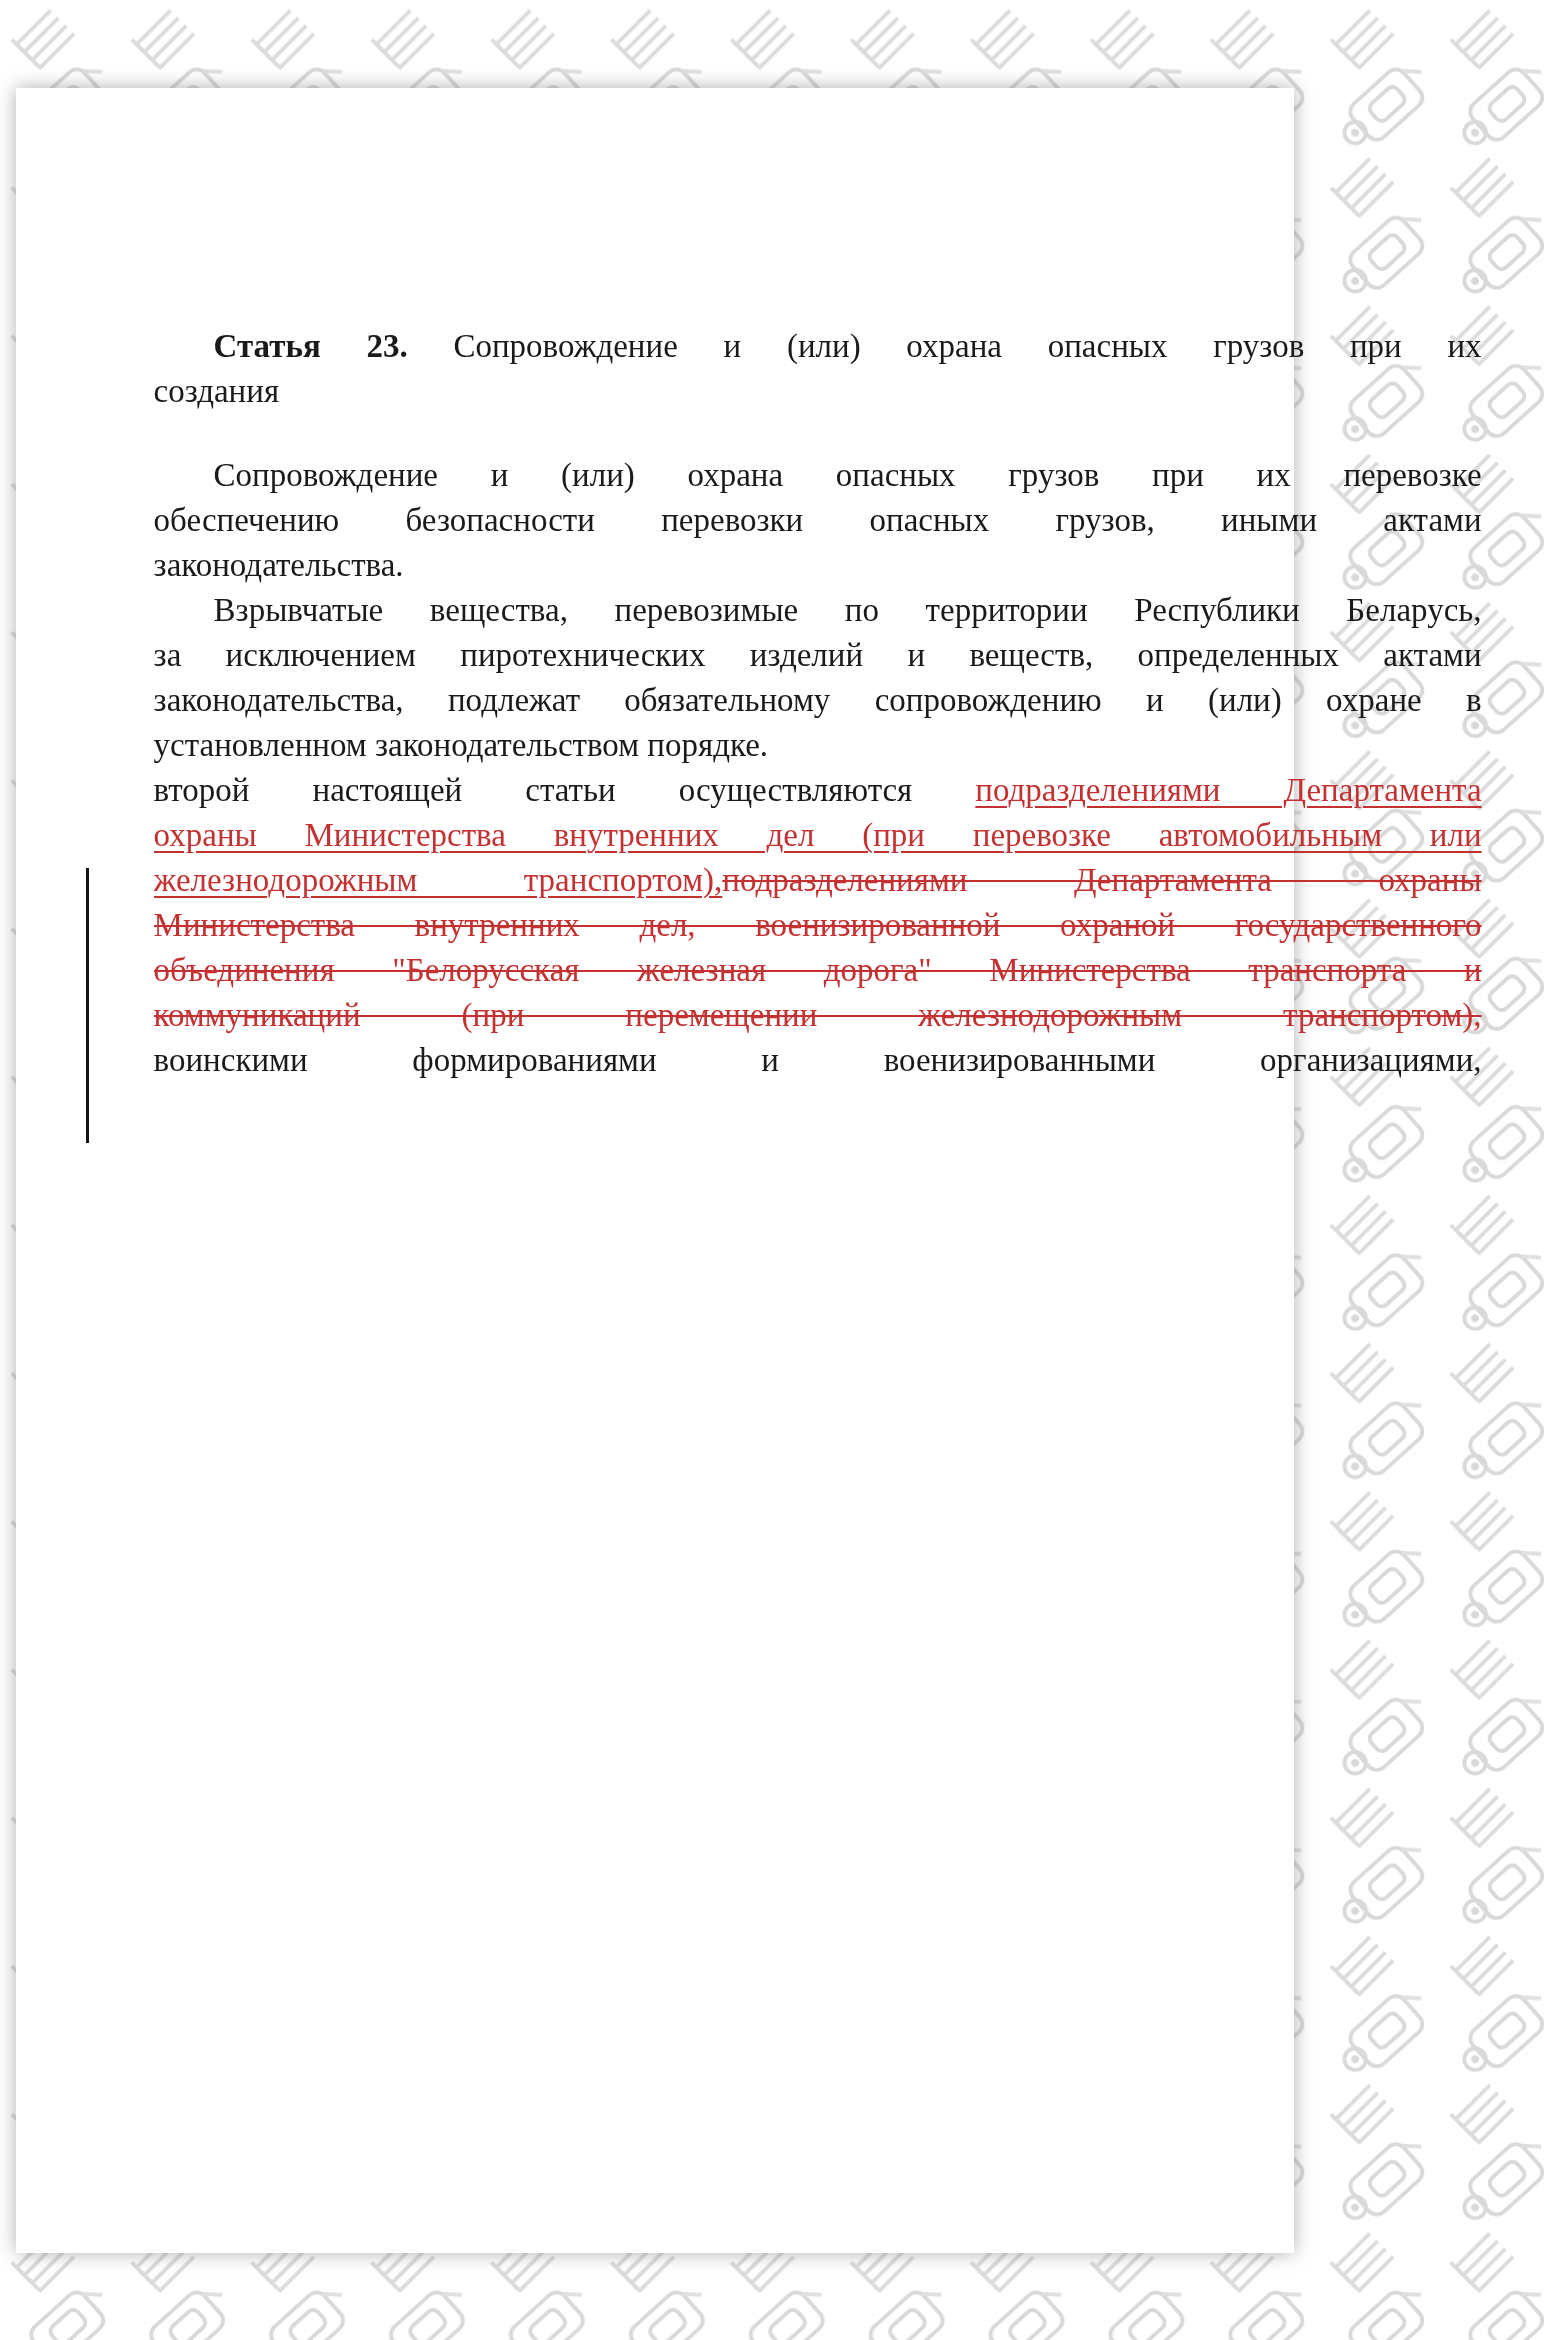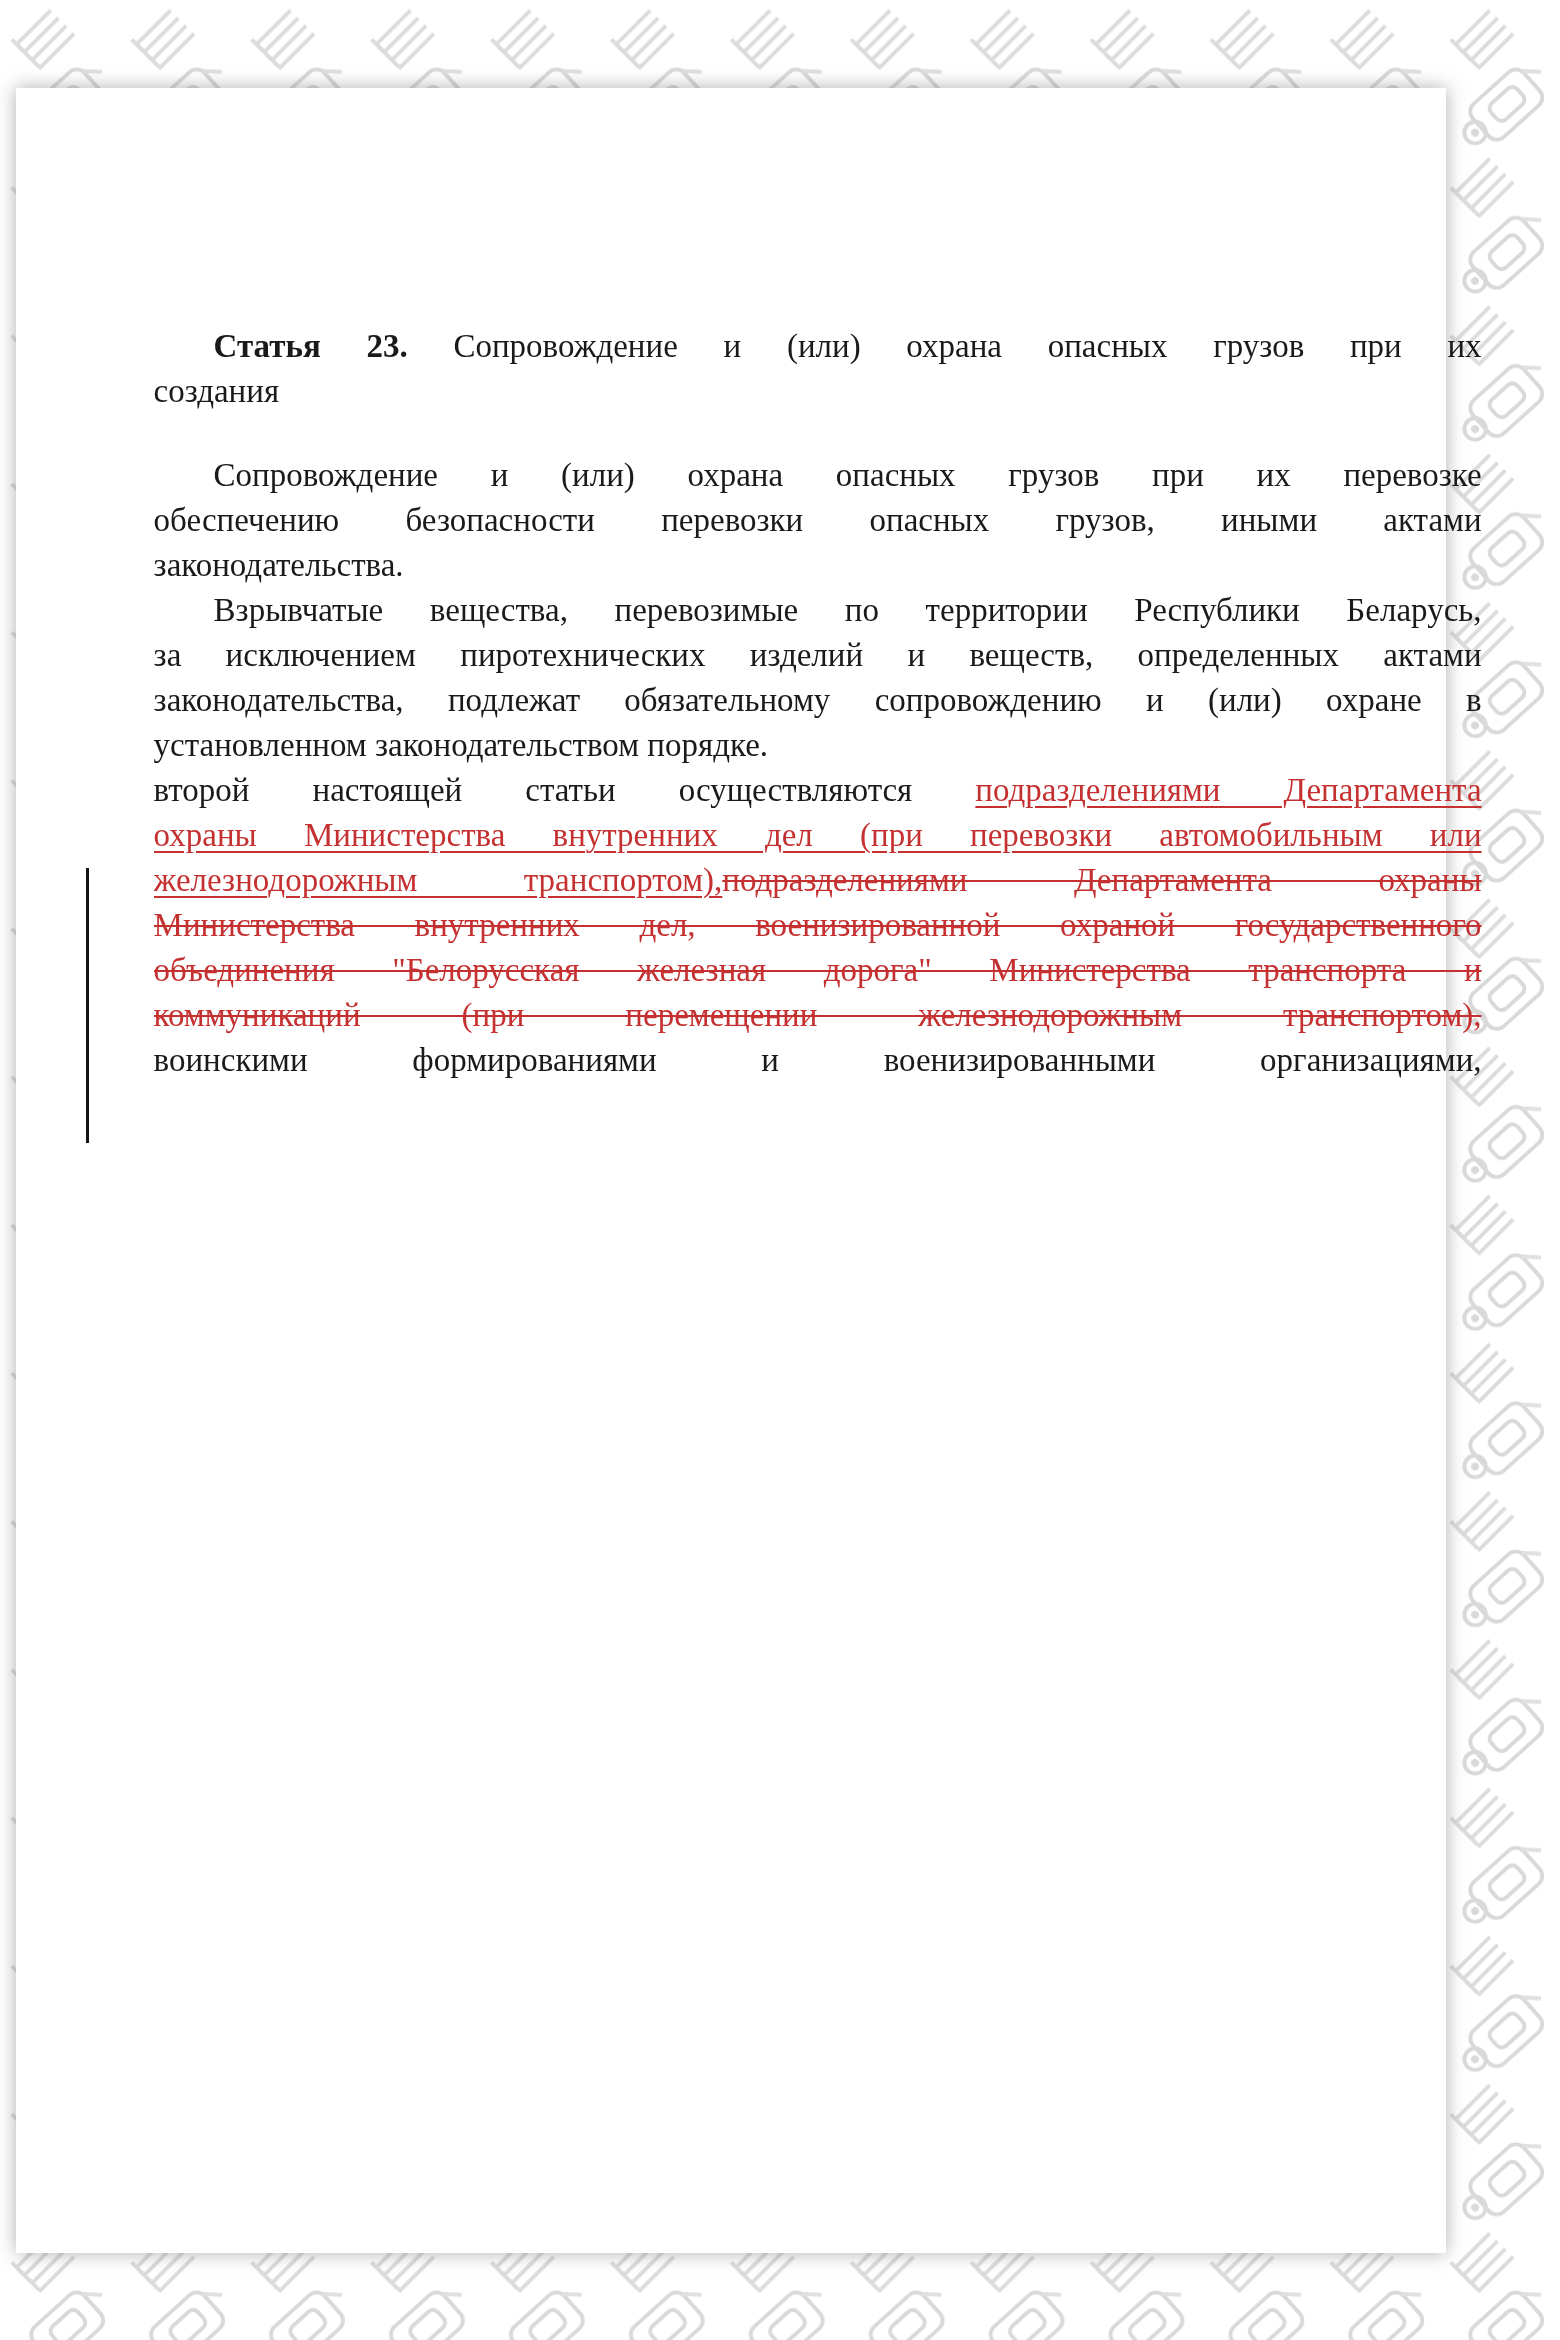--- a/index.html
+++ b/index.html
@@ -13,25 +13,24 @@
     --red: #c53030;
     --ink: #1a1a1a;
     --pattern: #d9d9d9;
   }
   .bg-pattern {
     position: absolute; left: 0; top: 0; z-index: 0;
   }
   .sheet {
     position: absolute;
     left: 15.6px; top: 88px;
-    width: 1418px; height: 2165px;
+    width: 1278px; height: 2165px;
     background: #ffffff;
     box-shadow: 0 0 17.6px rgba(110,110,110,.55);
     z-index: 1;
-    padding-left: 12px;
   }
   .doc-content {
     position: absolute;
     left: 138px; top: 236px;
     width: 1328px;
     color: var(--ink);
     font-size: 33px;
   }
   .line {
     height: 45px;
@@ -105,21 +104,21 @@
         <div class="line line-last"><span class="seg seg-normal">законодательства.</span></div>
       </div>
       <div class="block block-para">
         <div class="line line-indent"><span class="seg seg-normal">Взрывчатые вещества, перевозимые по территории Республики Беларусь,</span></div>
         <div class="line"><span class="seg seg-normal">за исключением пиротехнических изделий и веществ, определенных актами</span></div>
         <div class="line"><span class="seg seg-normal">законодательства, подлежат обязательному сопровождению и (или) охране в</span></div>
         <div class="line line-last"><span class="seg seg-normal">установленном законодательством порядке.</span></div>
       </div>
       <div class="block block-para">
         <div class="line"><span class="seg seg-normal">второй настоящей статьи осуществляются </span><span class="seg seg-ins">подразделениями Департамента</span></div>
-        <div class="line"><span class="seg seg-ins">охраны Министерства внутренних дел (при перевозки автомобильным или</span></div>
+        <div class="line"><span class="seg seg-ins">охраны Министерства внутренних дел (при перевозке автомобильным или</span></div>
         <div class="line"><span class="seg seg-ins">железнодорожным транспортом),</span><span class="seg seg-del">подразделениями Департамента охраны</span></div>
         <div class="line"><span class="seg seg-del">Министерства внутренних дел, военизированной охраной государственного</span></div>
         <div class="line"><span class="seg seg-del">объединения "Белорусская железная дорога" Министерства транспорта и</span></div>
         <div class="line"><span class="seg seg-del">коммуникаций (при перемещении железнодорожным транспортом),</span></div>
         <div class="line"><span class="seg seg-normal">воинскими формированиями и военизированными организациями,</span></div>
       </div>
     </div>
 </div>
 
 

